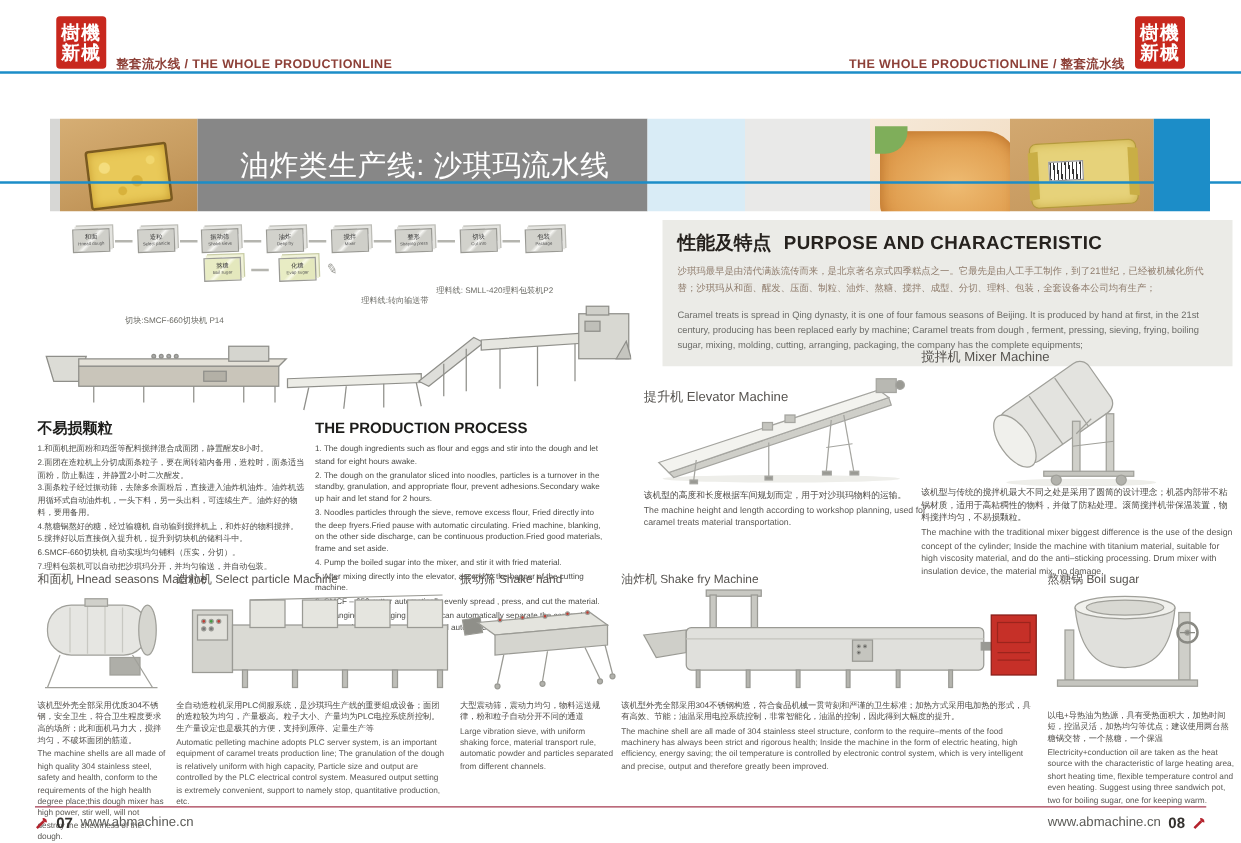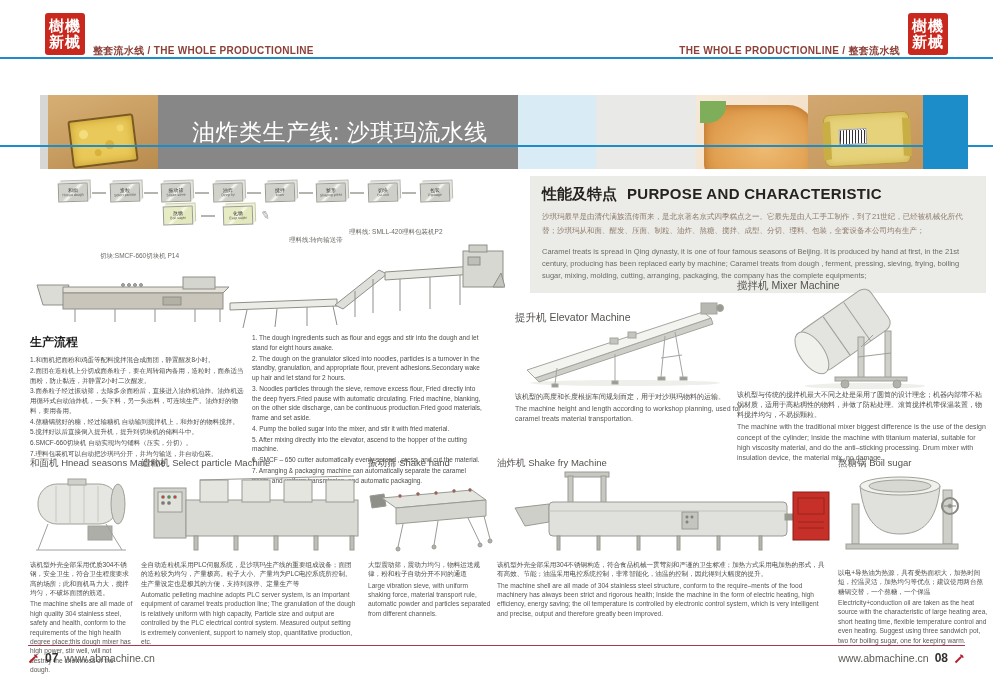--- a/index.html
+++ b/index.html
@@ -219,30 +219,31 @@
       <line x1="425" y1="32" x2="425" y2="62"></line>
 
     <rect x="428" y="8" width="40" height="36" fill="#d8d8d2"></rect>
     <rect x="434" y="2" width="18" height="7" fill="#cfcfc9"></rect>
     <rect x="433" y="14" width="12" height="8" fill="#bfbfb9"></rect>
     <polygon points="466,30 470,44 458,44" fill="#c5c5bf"></polygon>
   </g>
 </svg>
 
 <div class="abs proc proc-zh">
-  <h3>生产流程</h3>
+  <h3>不易损颗粒</h3>
   <p>1.和面机把面粉和鸡蛋等配料搅拌混合成面团，静置醒发8小时。</p>
   <p>2.面团在造粒机上分切成面条粒子，要在周转箱内备用，造粒时，面条适当面粉，防止黏连，并静置2小时二次醒发。</p>
   <p>3.面条粒子经过振动筛，去除多余面粉后，直接进入油炸机油炸。油炸机选用循环式自动油炸机，一头下料，另一头出料，可连续生产。油炸好的物料，要用备用。</p>
   <p>4.熬糖锅熬好的糖，经过输糖机 自动输到搅拌机上，和炸好的物料搅拌。</p>
   <p>5.搅拌好以后直接倒入提升机，提升到切块机的储料斗中。</p>
   <p>6.SMCF-660切块机 自动实现均匀铺料（压实，分切）。</p>
   <p>7.理料包装机可以自动把沙琪玛分开，并均匀输送，并自动包装。</p>
 </div>
 <div class="abs proc proc-en">
+  <h3>THE PRODUCTION PROCESS</h3>
   <p>1. The dough ingredients such as flour and eggs and stir into the dough and let stand for eight hours awake.</p>
   <p>2. The dough on the granulator sliced into noodles, particles is a turnover in the standby, granulation, and appropriate flour, prevent adhesions.Secondary wake up hair and let stand for 2 hours.</p>
   <p>3. Noodles particles through the sieve, remove excess flour, Fried directly into the deep fryers.Fried pause with automatic circulating. Fried machine, blanking, on the other side discharge, can be continuous production.Fried good materials, frame and set aside.</p>
   <p>4. Pump the boiled sugar into the mixer, and stir it with fried material.</p>
   <p>5. After mixing directly into the elevator, ascend to the hopper of the cutting machine.</p>
   <p>6. SMCF – 650 cutter automatically evenly spread , press, and cut the material.</p>
   <p>7. Arranging &amp; packaging machine can automatically separate the caramel treats, and uniform transmission, and automatic packaging.</p>
 </div>
 
 <div class="abs purpose">

